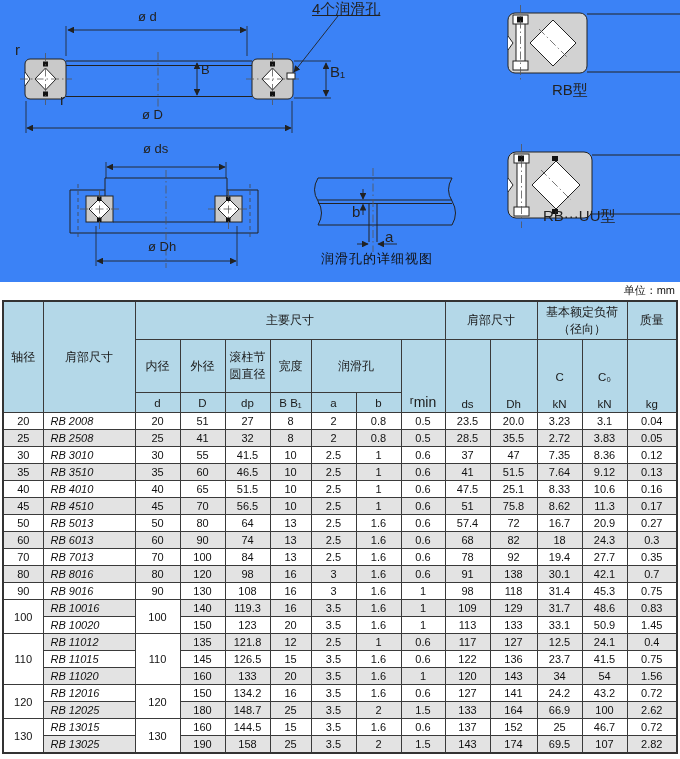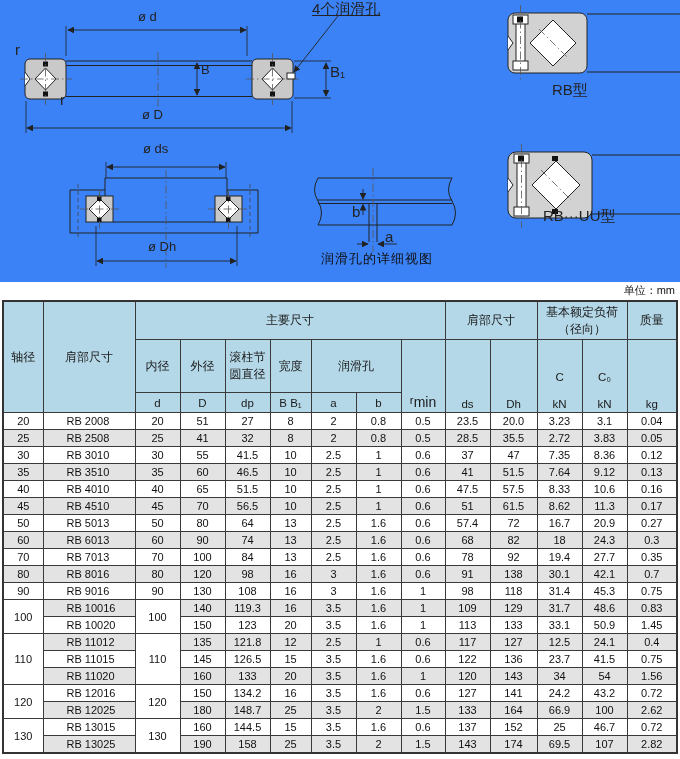--- a/index.html
+++ b/index.html
@@ -15,21 +15,21 @@
   th,td{border:1px solid #3a3a3a;text-align:center;overflow:hidden;}
   thead th{background:#b4d8e8;font-weight:normal;font-size:12px;padding:0 1px;}
   thead tr.h1 th{height:37px;}
   thead tr.h2 th{height:52px;}
   thead tr.h3 th{height:19px;font-size:11.5px;}
   th.vbot{vertical-align:bottom;padding-bottom:2px;font-size:11.5px;}
   th .ld{margin-bottom:15px;font-size:11.5px;}
   th sub{font-size:14px;}
   tbody td{height:16px;font-size:11px;padding:0 1px;color:#111;}
   tbody tr.stripe td{background:#e3e3e3;}
-  tbody td.model{text-align:left;padding-left:23px;}
+  tbody td.model{text-align:left;padding-left:7px;font-style:italic;}
   tbody td.span-cell{background:#fff !important;}
 </style>
 </head>
 <body>
 
 <div class="diagrams">
   <svg width="680" height="282" viewBox="0 0 680 282">
     <defs>
       <marker id="arr" viewBox="0 0 10 10" refX="9" refY="5" markerWidth="7.5" markerHeight="7.5" orient="auto-start-reverse">
         <path d="M0,0 L10,5 L0,10 z" fill="#222"></path>
@@ -261,37 +261,37 @@
         <td>40</td>
         <td class="model">RB 4010</td>
         <td>40</td>
         <td>65</td>
         <td>51.5</td>
         <td>10</td>
         <td>2.5</td>
         <td>1</td>
         <td>0.6</td>
         <td>47.5</td>
-        <td>57.5</td>
+        <td>25.1</td>
         <td>8.33</td>
         <td>10.6</td>
         <td>0.16</td>
       </tr>
       <tr class="stripe">
         <td>45</td>
         <td class="model">RB 4510</td>
         <td>45</td>
         <td>70</td>
         <td>56.5</td>
         <td>10</td>
         <td>2.5</td>
         <td>1</td>
         <td>0.6</td>
         <td>51</td>
-        <td>61.5</td>
+        <td>75.8</td>
         <td>8.62</td>
         <td>11.3</td>
         <td>0.17</td>
       </tr>
       <tr>
         <td>50</td>
         <td class="model">RB 5013</td>
         <td>50</td>
         <td>80</td>
         <td>64</td>

